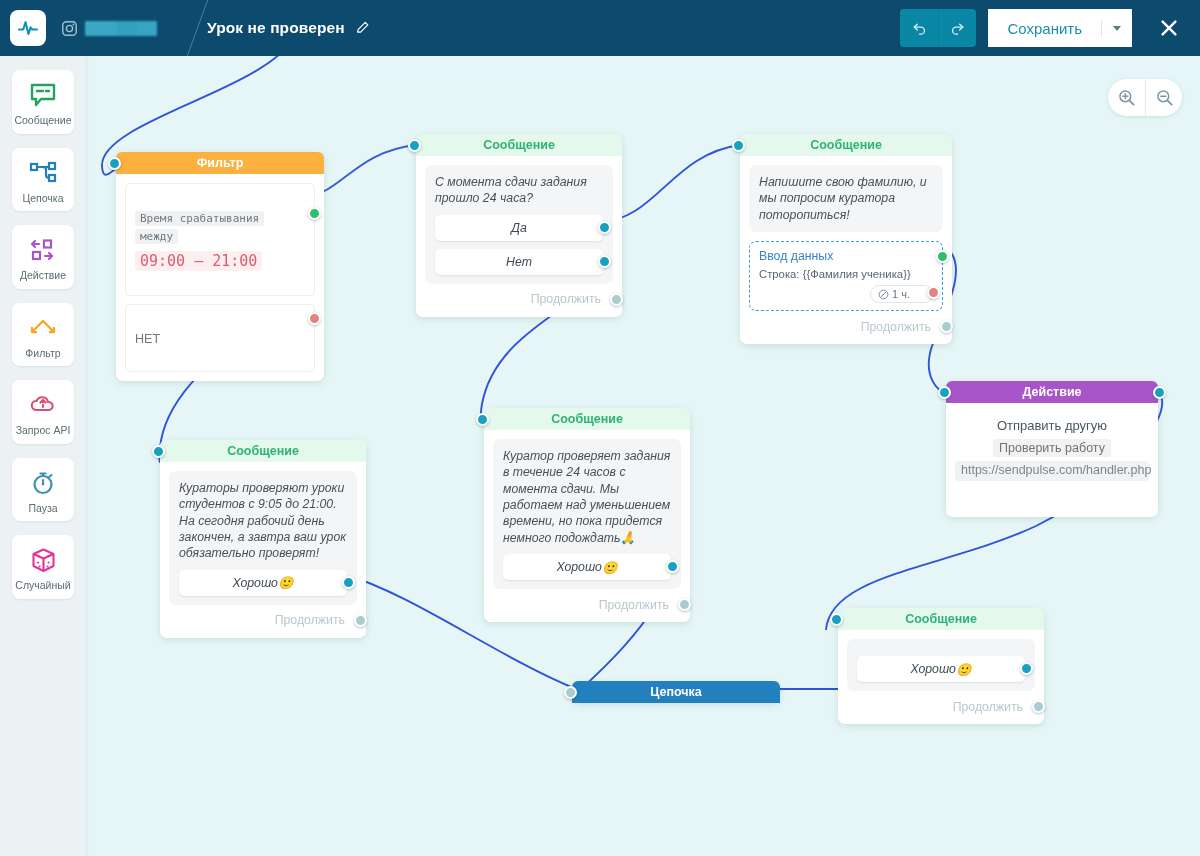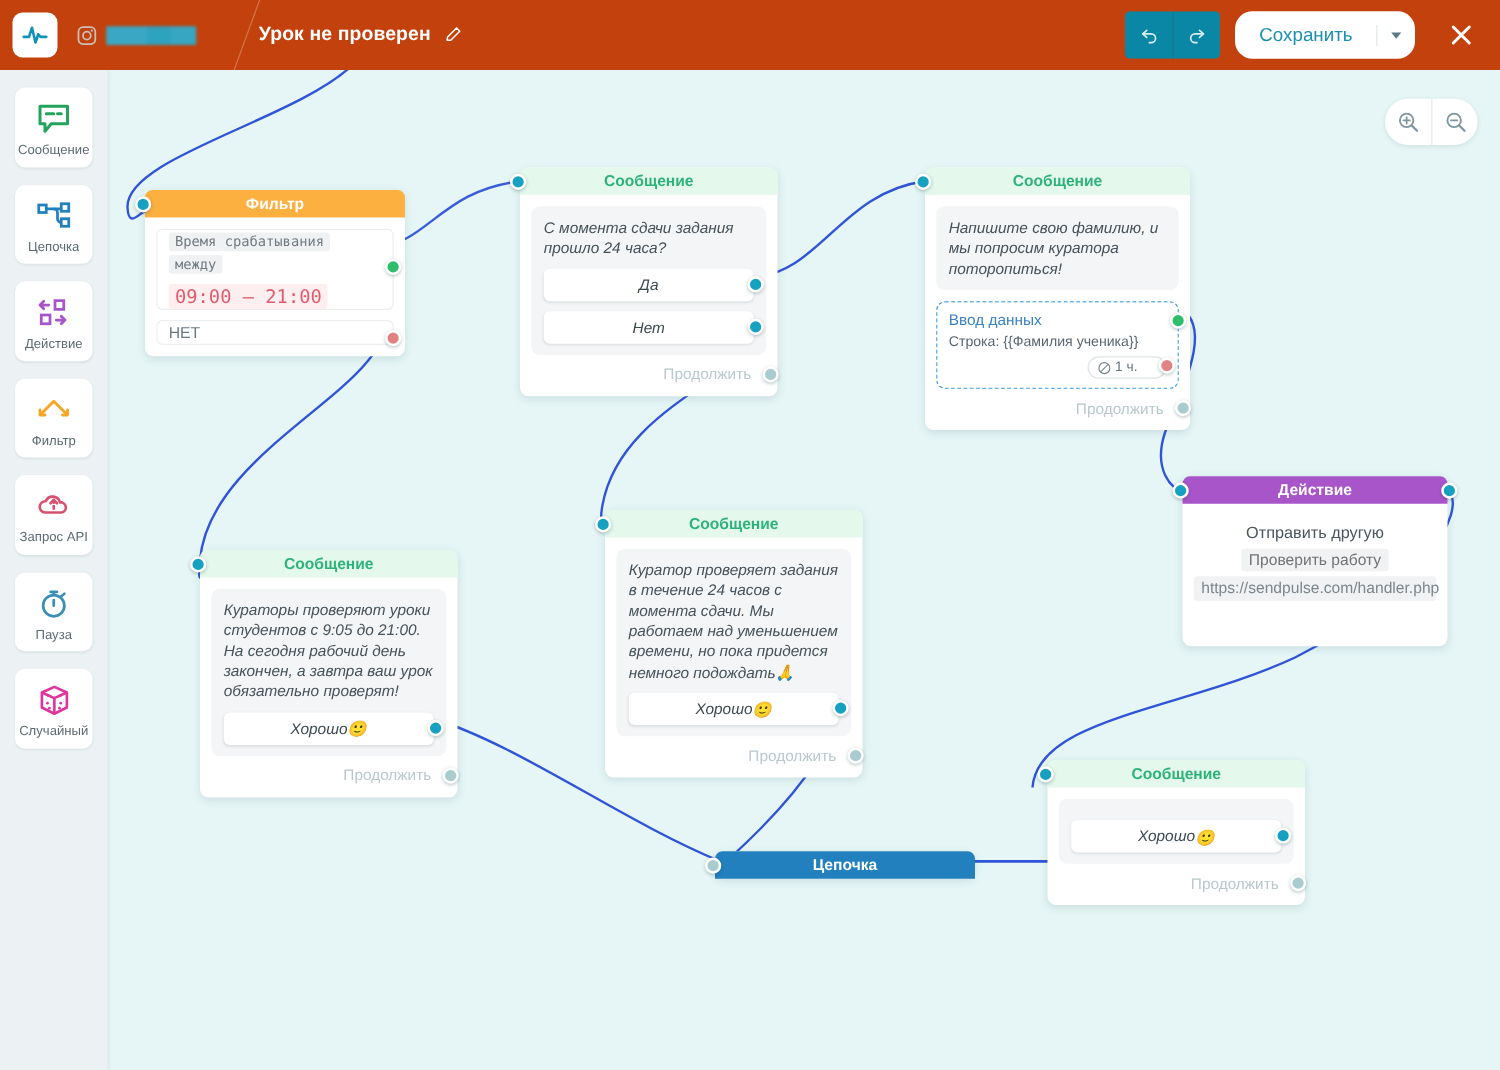--- a/index.html
+++ b/index.html
@@ -8,21 +8,21 @@
     width: 1200px; height: 856px;
     font-family: "Liberation Sans", sans-serif;
     overflow: hidden;
     background: #e8f7f7;
   }
 
   
   .header {
     position: absolute; top: 0; left: 0;
     width: 1200px; height: 56px;
-    background: #c2410c;
+    background: #0c4a6e;
     display: flex; align-items: center;
     z-index: 50;
   }
   .logo-box {
     width: 36px; height: 36px; margin-left: 10px;
     background: #ffffff; border-radius: 8px;
     display: flex; align-items: center; justify-content: center;
     flex: 0 0 auto;
   }
   .logo-box svg { display: block; }
@@ -61,21 +61,21 @@
     display: flex; margin-right: 12px;
     border-radius: 4px; overflow: hidden;
   }
   .ur-btn {
     width: 38px; height: 38px; background: #0b87a6;
     display: flex; align-items: center; justify-content: center;
     cursor: pointer;
   }
   .ur-btn + .ur-btn { border-left: 1px solid #0a7e9b; }
   .save-group {
-    display: flex; background: #ffffff; border-radius: 14px;
+    display: flex; background: #ffffff; border-radius: 0;
     height: 38px; overflow: hidden; margin-right: 20px; align-items: center;
   }
   .save-btn {
     display: flex; align-items: center; padding: 0 19px;
     color: #1a8fb0; font-size: 15px; cursor: pointer;
     border-right: 1px solid #dfe8ea;
   }
   .save-caret {
     width: 30px; display: flex; align-items: center; justify-content: center;
     cursor: pointer;
@@ -191,21 +191,21 @@
   .dot-in   { background: #17a1c0; left: -8px; top: 5px; }
   .dot-teal { background: #17a1c0; }
   .dot-grey { background: #a9ccce; }
   .dot-green{ background: #2ebd6b; }
   .dot-red  { background: #e08383; }
   .dot-out  { right: -8px; }
 
   
   .filt-box {
     border: 1px solid #eceff0; border-radius: 5px;
-    padding: 0 9px; position: relative; background:#fff;
+    padding: 24px 9px; position: relative; background:#fff;
   }
   .filt-box + .filt-box { margin-top: 8px; }
   .chip {
     display: inline-block; background: #f0f1f2;
     padding: 1px 5px; border-radius: 3px;
     font-family: "DejaVu Sans Mono", monospace;
     font-size: 11px; color: #6f7b82;
   }
   .chip-time {
     display: inline-block; background: #fdeff0;

